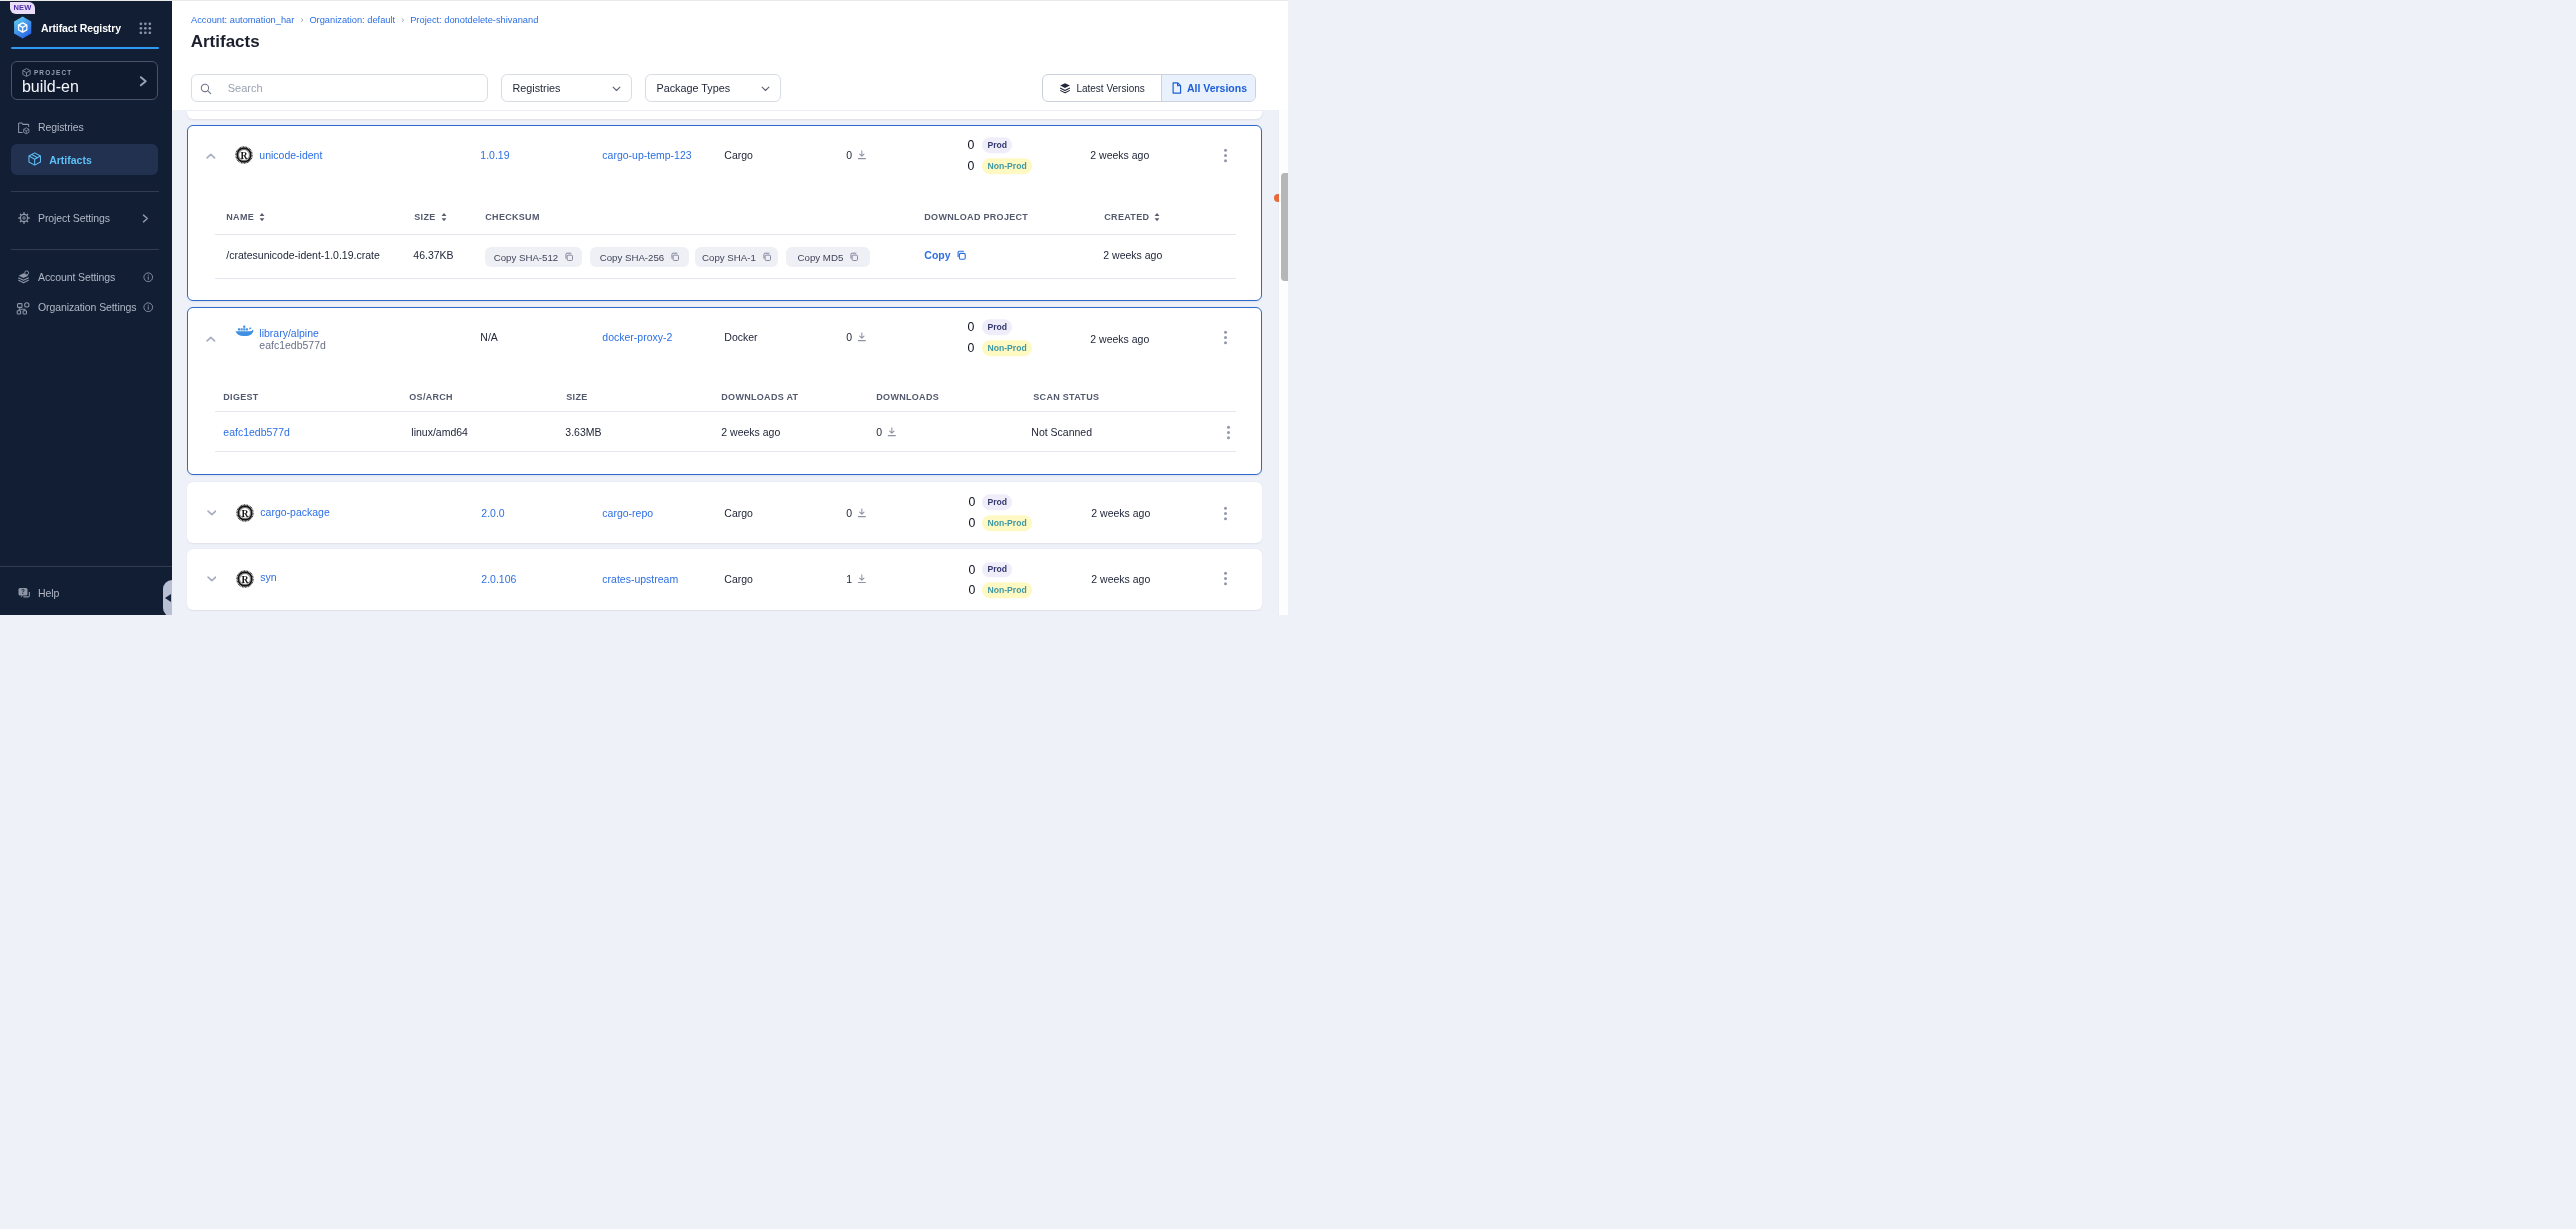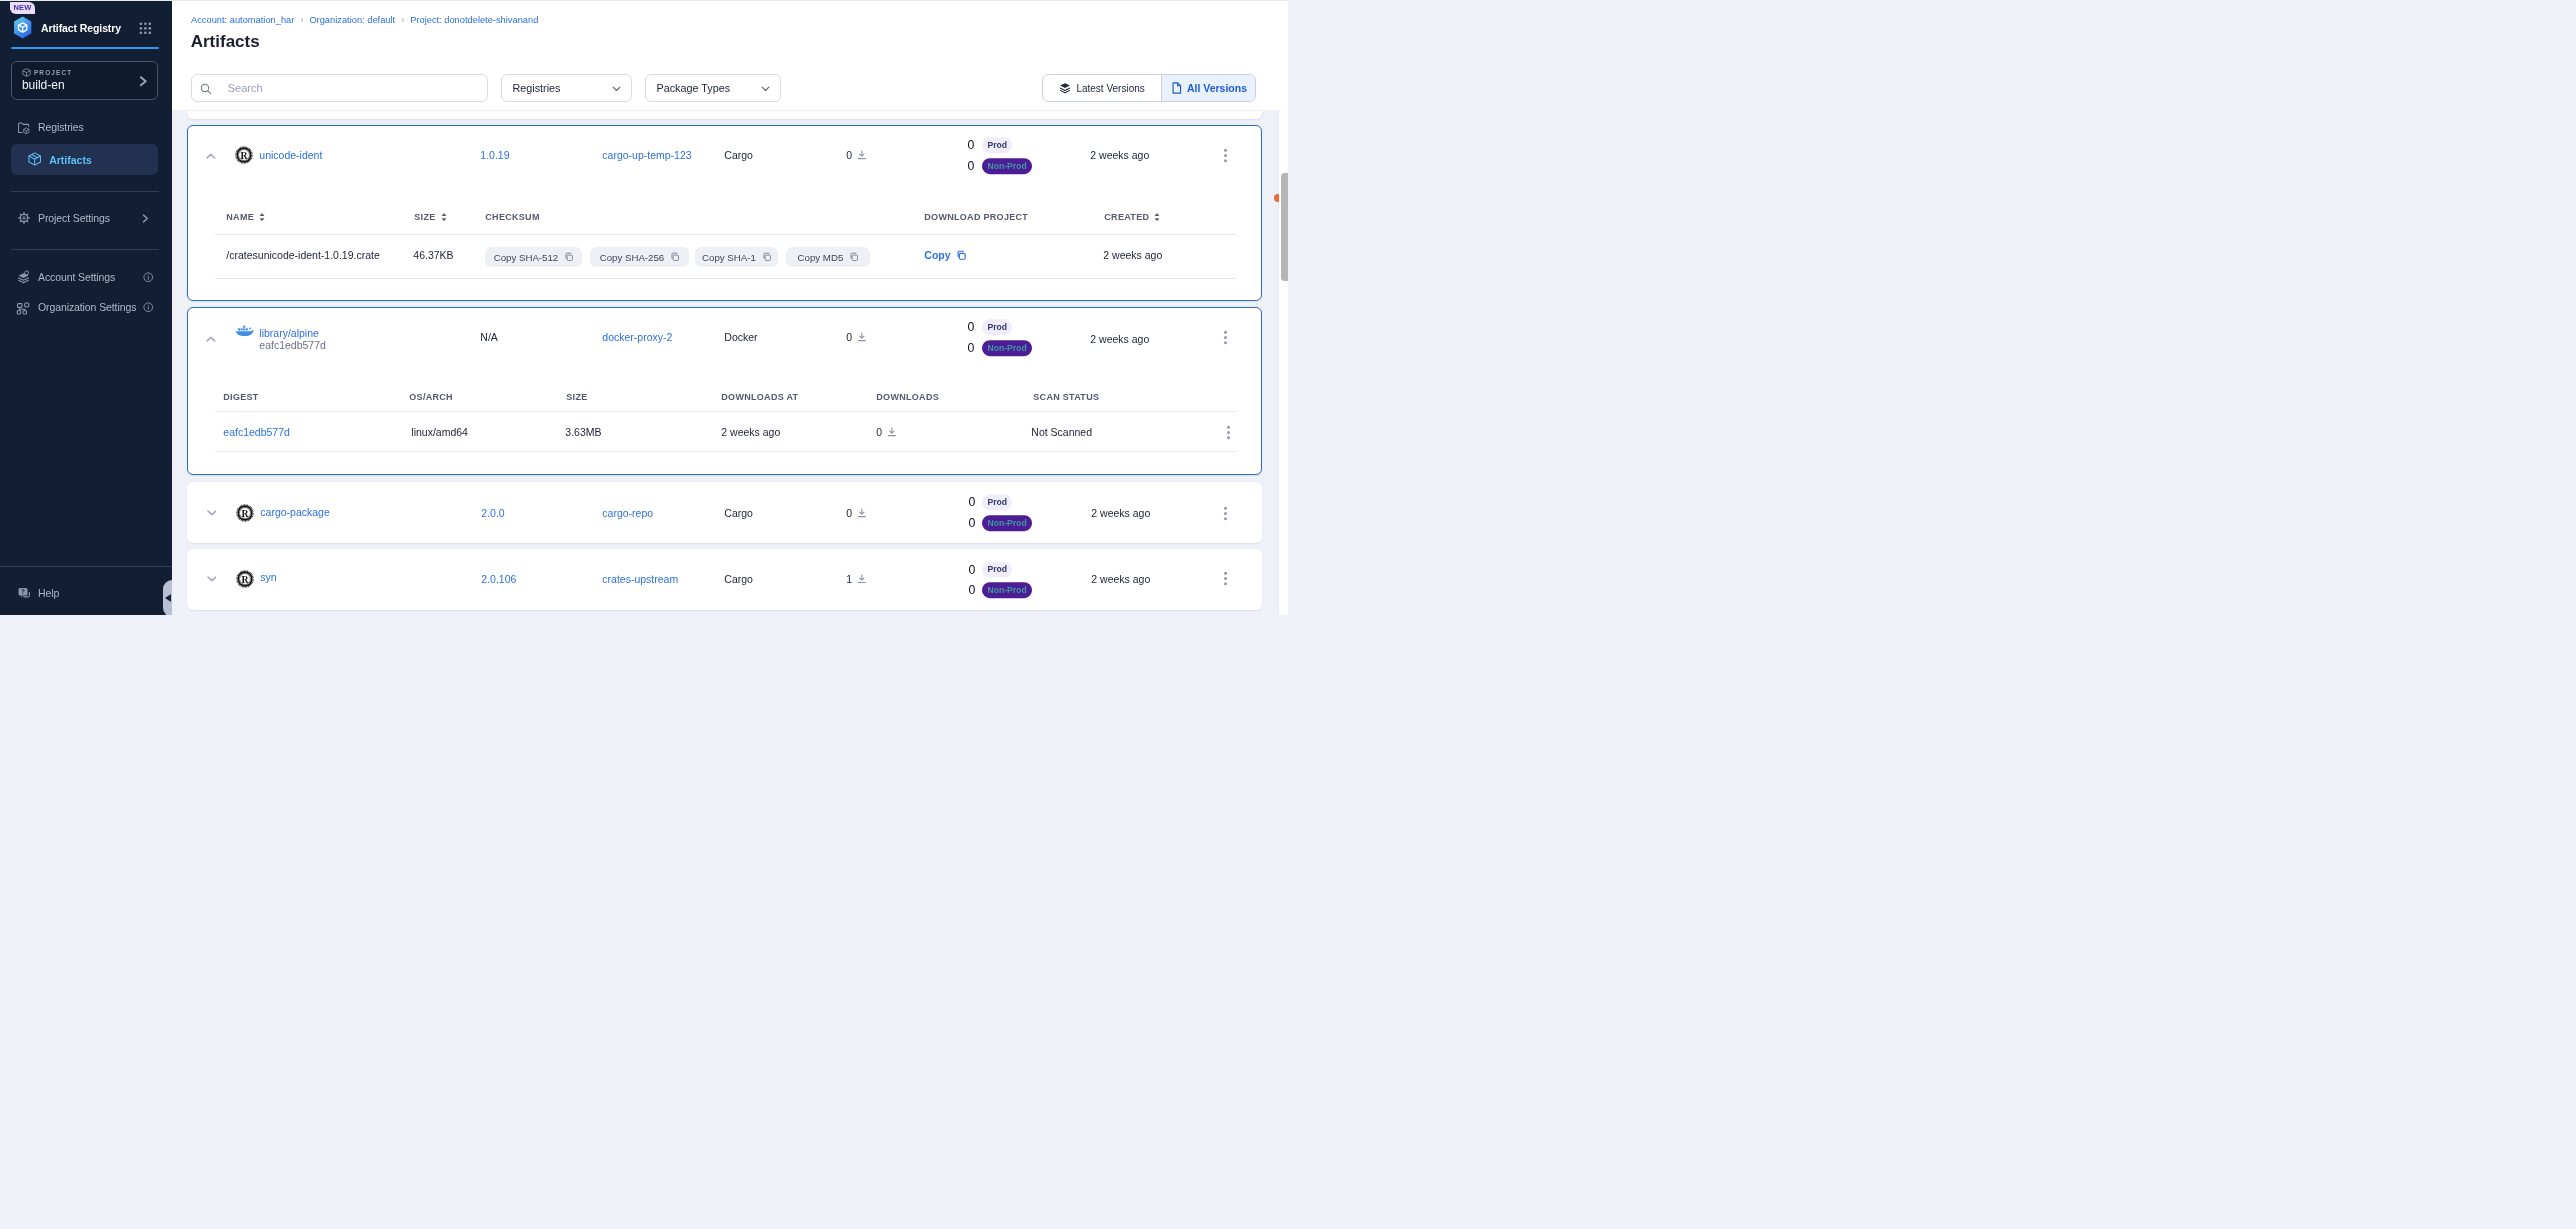--- a/index.html
+++ b/index.html
@@ -8,21 +8,21 @@
 
 .sidebar{position:absolute;left:0;top:0;width:172px;height:615px;background:#111e34;overflow:hidden}
 .topline{position:absolute;left:0;top:0;width:1288px;height:0.7px;background:#e9e9ea;z-index:60}
 .newbadge{position:absolute;left:10px;top:1.5px;width:25px;height:12.7px;background:#e9ddf8;border-radius:0 6px 0 6px;color:#4b2fad;font-size:7.5px;font-weight:bold;display:flex;align-items:center;justify-content:center;letter-spacing:0.1px}
 .sblogo{position:absolute;left:12.7px;top:15.7px}
 .sbtitle{position:absolute;left:41px;top:22.4px;color:#fff;font-size:10.5px;font-weight:bold;letter-spacing:-0.1px}
 .gridicon{position:absolute;left:139px;top:21.7px}
 .blueline{position:absolute;left:10.5px;top:47px;width:148px;height:2.2px;background:#2e9af3;border-radius:1.5px}
 .projcard{position:absolute;left:11.2px;top:61px;width:147px;height:39px;background:#0f1a2e;border:0.7px solid #4a5368;border-radius:6px}
 .projlabel{position:absolute;left:21.7px;top:6.7px;color:#97a0b2;font-size:6.4px;font-weight:bold;letter-spacing:1.2px}
-.projname{position:absolute;left:9.7px;top:16.4px;color:#f4f6fa;font-size:12px}
+.projname{position:absolute;left:9.7px;top:16.4px;color:#f4f6fa;font-size:16px}
 .navitem{position:absolute;left:0;width:172px;height:28px}
 .navtext{position:absolute;left:38px;top:50%;transform:translateY(-50%);color:#b1b8c7;font-size:10.5px;letter-spacing:-0.1px}
 .navsel{position:absolute;left:11.2px;top:144px;width:147px;height:31px;background:#233150;border-radius:6px}
 .seltext{position:absolute;left:38px;top:50%;transform:translateY(-50%);color:#5cc0f8;font-size:10.5px;font-weight:600}
 .sbdiv{position:absolute;left:10.5px;width:148px;height:0.7px;background:#323b4f}
 .collapsetab{position:absolute;right:0;top:580px;width:9px;height:37px;background:#b9c0d4;border-radius:18px 0 0 18px}
 .collapsetab:after{content:"";position:absolute;left:1.5px;top:14px;border-right:6px solid #18243e;border-top:4.5px solid transparent;border-bottom:4.5px solid transparent}
 
 .main{position:absolute;left:172px;top:0;width:1116px;height:615px}
 .pghead{position:absolute;left:0;top:0;width:1116px;height:64px;background:#fff;border-bottom:0.7px solid #e7e8ee}
@@ -44,21 +44,21 @@
 .partial{position:absolute;left:15.3px;top:0.7px;width:1075px;height:8.2px;background:#fff;border-radius:0 0 6px 6px;box-shadow:0 0.7px 2.2px rgba(40,50,80,.12)}
 .link{color:#2c6fe3}
 .dark{color:#22273a}
 .gray{color:#6b7286}
 .cell{position:absolute;transform:translateY(-50%);font-size:10.5px;white-space:nowrap}
 .th{position:absolute;transform:translateY(-50%);font-size:9px;font-weight:bold;color:#545a6e;letter-spacing:0.3px;white-space:nowrap;display:flex;align-items:center;gap:5.2px}
 .tdiv{position:absolute;left:27px;width:1021px;height:0.7px;background:#e6e5f0}
 .chip{position:absolute;top:121px;height:20px;background:#eef0f6;border-radius:6px;display:flex;align-items:center;justify-content:center;gap:6px;color:#3f4458;font-size:9.7px;font-weight:500}
 .badge{position:absolute;transform:translateY(-50%);height:15.7px;border-radius:7.8px;font-size:8.6px;font-weight:bold;display:flex;align-items:center;padding:0 5.2px}
 .bprod{background:#efedf9;color:#34386e}
-.bnon{background:#4c1d95;color:#3f98a3}
+.bnon{background:#fef9c3;color:#3f98a3}
 .cnt{position:absolute;transform:translateY(-50%);font-size:12.3px;color:#0d1020;width:15px;text-align:right}
 .kebab{position:absolute;width:3px;height:3px;border-radius:50%;background:#9298ab;box-shadow:0 -5.2px 0 #9298ab,0 5.2px 0 #9298ab}
 .dlwrap{position:absolute;transform:translateY(-50%);display:flex;align-items:center;gap:5.2px}
 
 .strack{position:absolute;left:1106px;top:0;width:9.7px;height:505px;background:#fcfdfe;border-left:0.7px solid #ecedf2}
 .sthumb{position:absolute;left:1109px;top:63px;width:6.7px;height:108px;background:#b6b6b9;border-radius:3.7px 0 0 3.7px}
 .odot{position:absolute;left:1102px;top:84px;width:4.5px;height:8.2px;background:#e76a3c;border-radius:4.5px 0 0 4.5px}
 </style>
 </head>
 <body>

